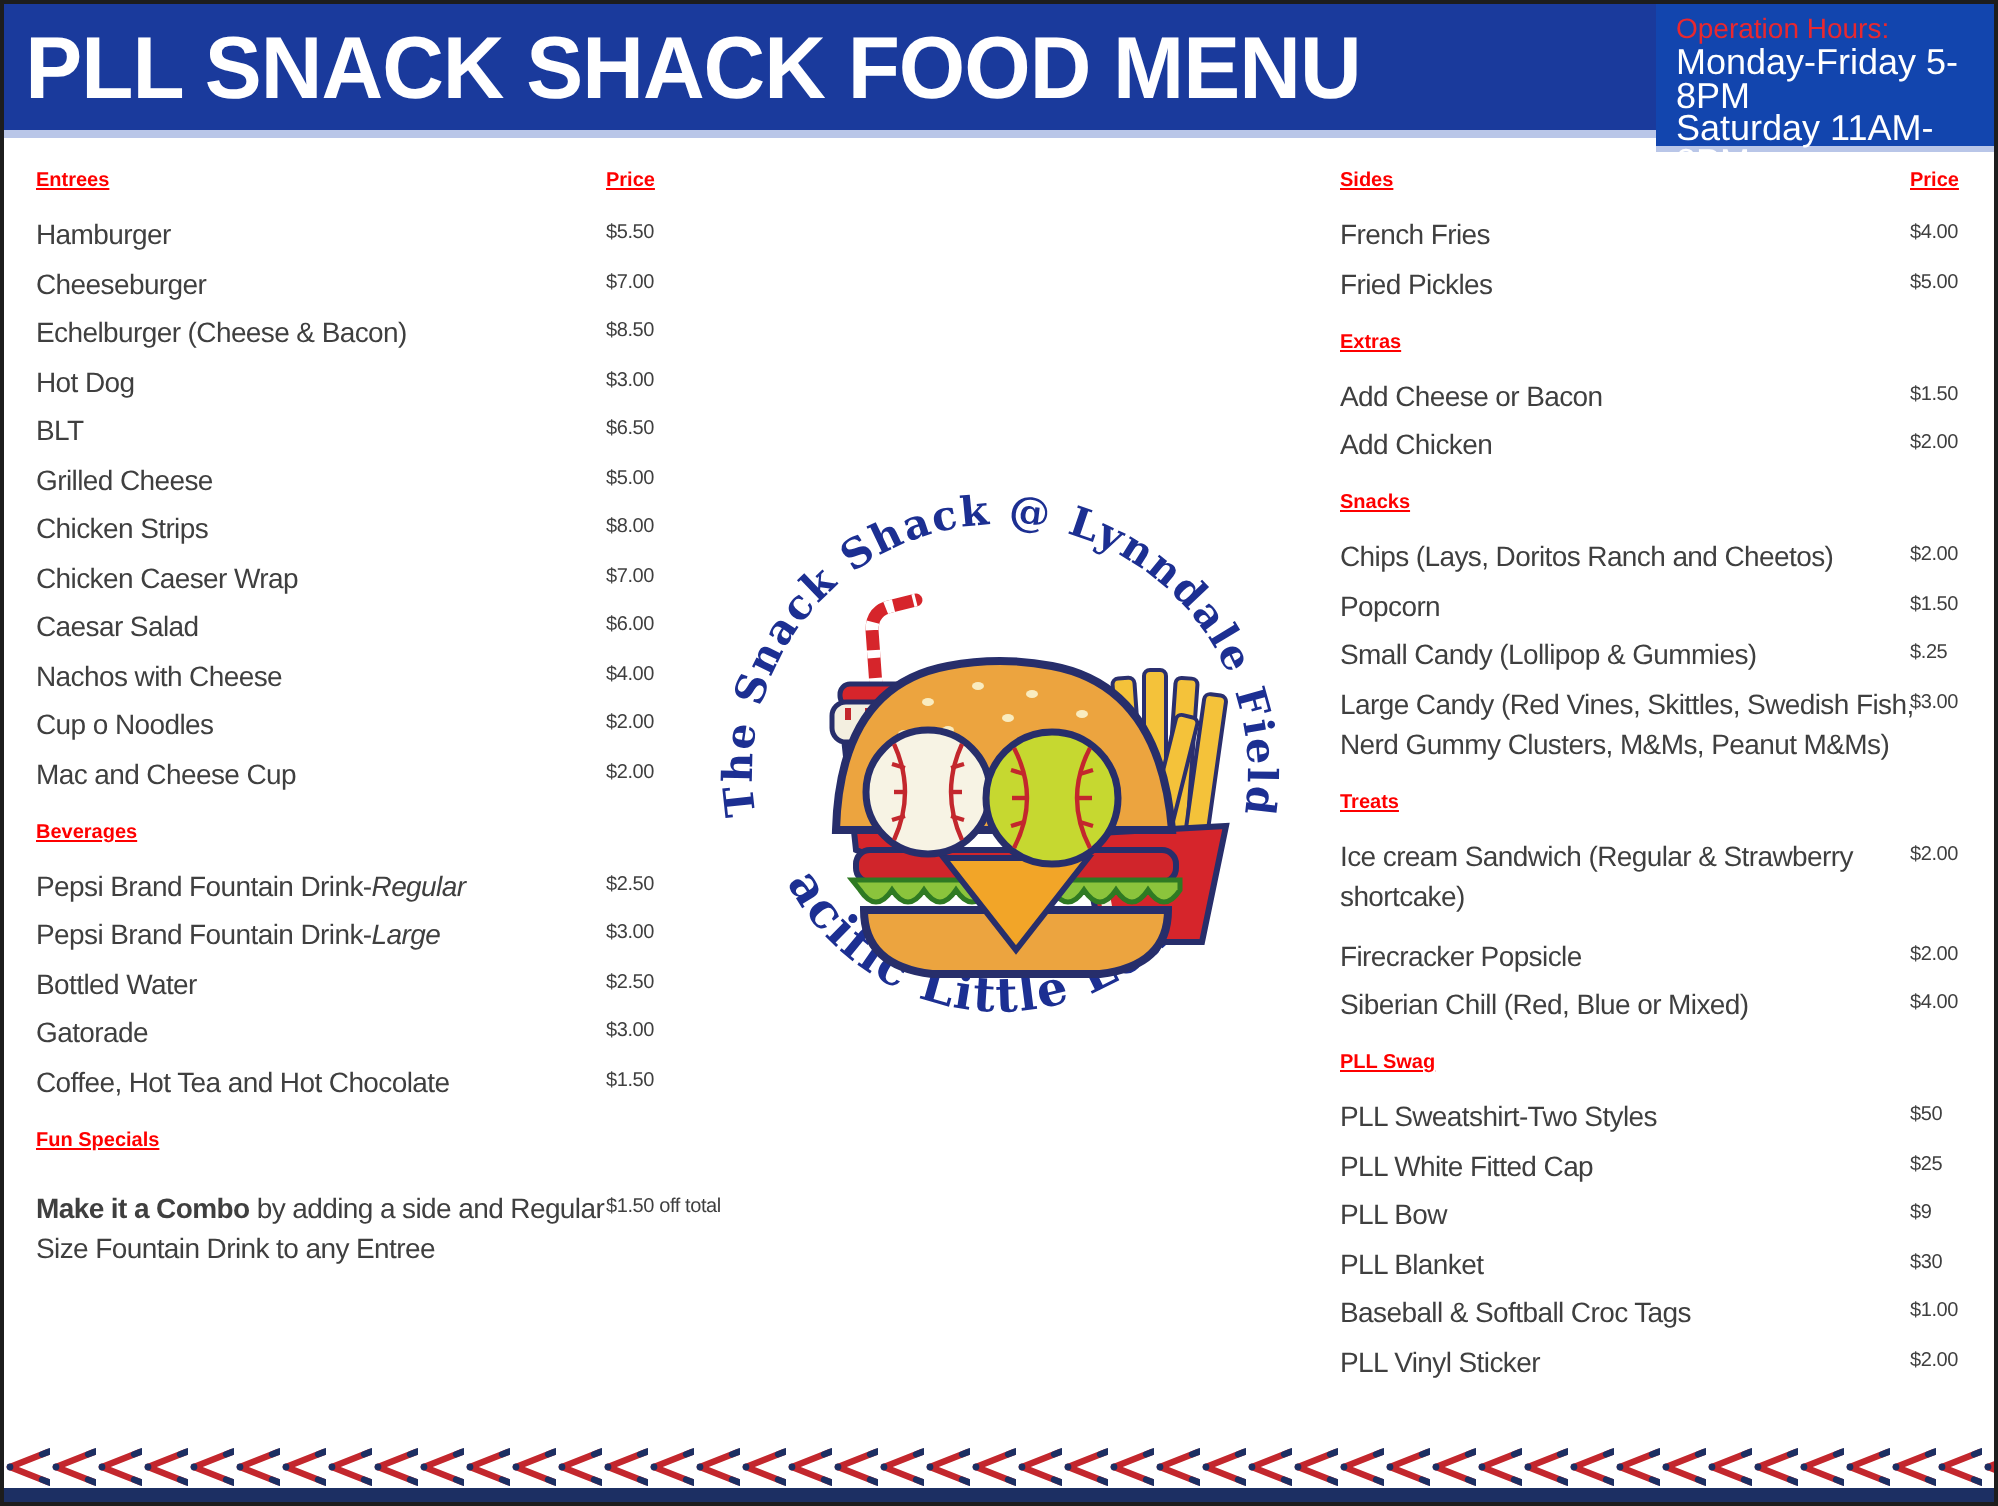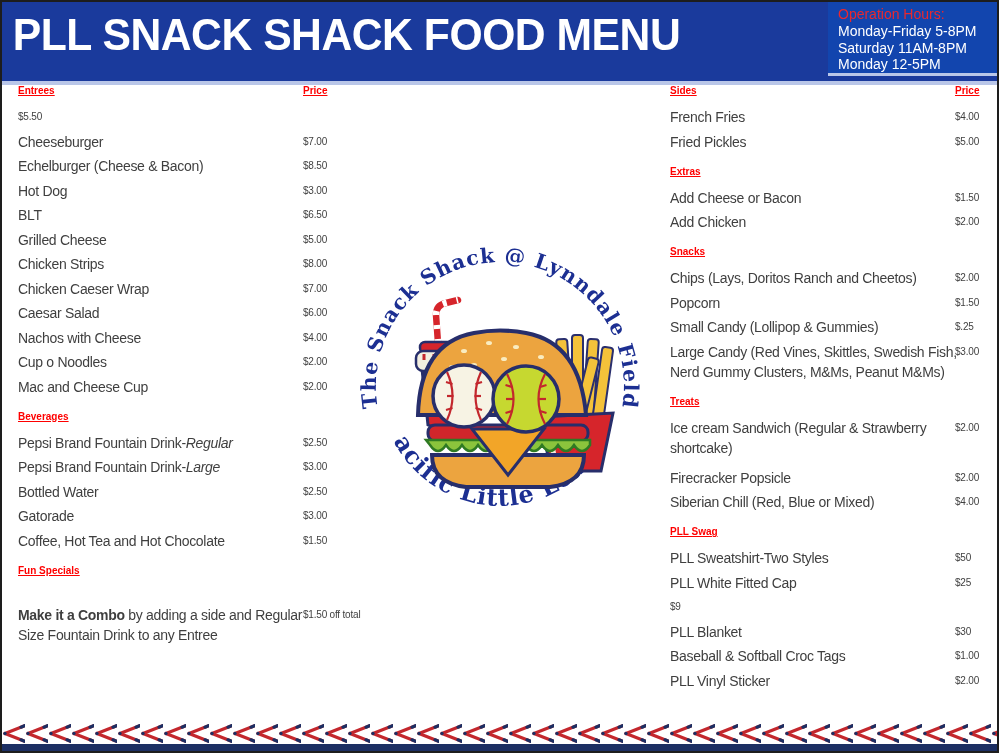--- a/index.html
+++ b/index.html
@@ -5,39 +5,39 @@
   :root{
     --header-blue:#1a3a9c; --hours-blue:#1245ae; --heading-red:#fe0000;
     --hours-red:#e9282f; --text-gray:#3f3f3f; --logo-navy:#1c2f92;
     --stitch-red:#c3272d; --bottom-navy:#1c2f63; --band-edge:#b9c6e8;
   }
   *{box-sizing:border-box}
   body{margin:0;background:#888;font-family:"Liberation Sans",sans-serif}
   .page{position:relative;width:999px;height:753px;background:#fff;
         border:2px solid #1d1d1d;overflow:hidden}
   
-  .header{position:absolute;left:0;top:0;right:0;height:83px;
+  .header{position:absolute;left:0;top:0;right:0;height:67px;
           background:var(--header-blue);border-bottom:4px solid var(--band-edge)}
   .title{margin:0;padding:8px 0 0 11px;color:#fff;font-size:44px;font-weight:700;
          letter-spacing:-.5px;transform:scaleX(.97);transform-origin:0 0;white-space:nowrap}
   .hours{position:absolute;top:0;right:0;width:169px;height:74px;background:var(--hours-blue);
          padding:4px 10px 0 10px;border-bottom:3px solid var(--band-edge)}
   .hours-title{color:var(--hours-red);font-size:14px;font-weight:400;line-height:17px}
-  .hours-line{color:#fff;font-size:14px;line-height:16.5px}
+  .hours-line{color:#fff;font-size:18px;line-height:16.5px}
   
   .col{position:absolute;top:76px}
   #left-col{left:16px;width:382px}
   #right-col{left:668px;width:340px}
   .sec-row{display:flex;margin:10px 0 6px;line-height:20px}
   .sec-row:first-child{margin-top:3px}
   .sec-head{color:var(--heading-red);font-weight:700;font-size:10px;text-decoration:underline}
   .sec-row .sec-head:first-child{width:285px;flex:none}
   .item-row{display:flex;align-items:flex-start;margin-bottom:4.5px;line-height:20px}
   .item-row.multi{margin-bottom:10px}
-  .item-row.gap{margin-top:24px}
+  .item-row.gap{margin-top:13px}
   .item-name{width:285px;flex:none;color:var(--text-gray);font-size:14px;
              letter-spacing:-.3px;white-space:pre;padding-right:6px}
   .item-price{color:var(--text-gray);font-size:10px;letter-spacing:-.2px;white-space:nowrap}
   
   .logo{position:absolute;left:352px;top:237px;width:292px;height:282px}
   
   .stitch-band{position:absolute;left:0;right:0;bottom:7px;height:21px}
   .bottom-bar{position:absolute;left:0;right:0;bottom:0;height:7px;background:var(--bottom-navy)}
 </style>
 </head>
@@ -54,20 +54,21 @@
     <div class="hours-line">Saturday 11AM-8PM</div>
     <div class="hours-line">Monday 12-5PM</div>
   </div>
 
   <div id="left-col" class="col">
       <div class="sec-row">
         <span class="sec-head">Entrees</span>
         <span class="sec-head">Price</span>
       </div>
       <div class="item-row">
+        <span class="item-name"><span>Hamburger</span></span>
         <span class="item-price">$5.50</span>
       </div>
       <div class="item-row">
         <span class="item-name"><span>Cheeseburger</span></span>
         <span class="item-price">$7.00</span>
       </div>
       <div class="item-row">
         <span class="item-name"><span>Echelburger (Cheese &amp; Bacon)</span></span>
         <span class="item-price">$8.50</span>
       </div>
@@ -204,20 +205,21 @@
       </div>
       <div class="item-row">
         <span class="item-name"><span>PLL Sweatshirt-Two Styles</span></span>
         <span class="item-price">$50</span>
       </div>
       <div class="item-row">
         <span class="item-name"><span>PLL White Fitted Cap</span></span>
         <span class="item-price">$25</span>
       </div>
       <div class="item-row">
+        <span class="item-name"><span>PLL Bow</span></span>
         <span class="item-price">$9</span>
       </div>
       <div class="item-row">
         <span class="item-name"><span>PLL Blanket</span></span>
         <span class="item-price">$30</span>
       </div>
       <div class="item-row">
         <span class="item-name"><span>Baseball &amp; Softball Croc Tags</span></span>
         <span class="item-price">$1.00</span>
       </div>

